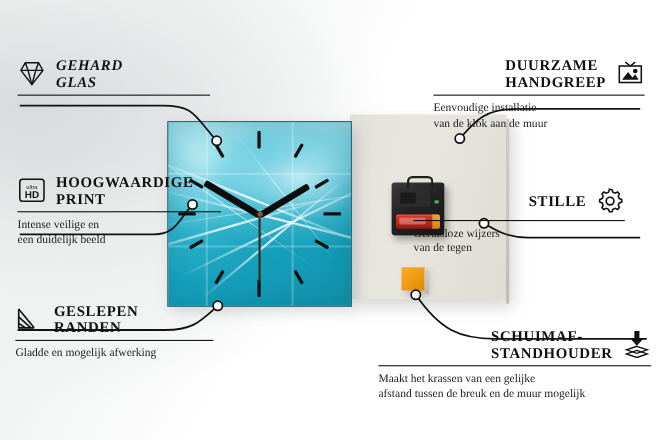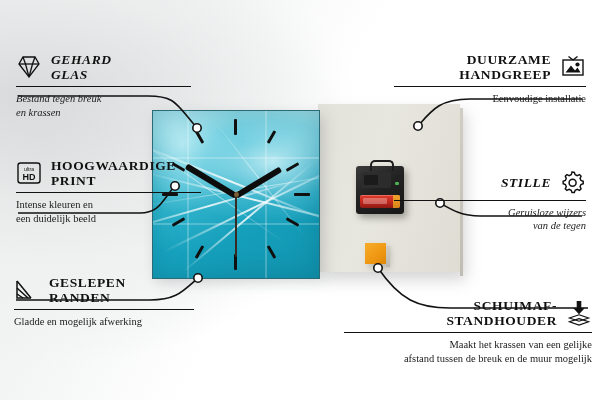--- a/index.html
+++ b/index.html
@@ -89,21 +89,21 @@
   .callout{position:absolute;}
   .co-head{display:flex;align-items:center;gap:9px;}
   .co-title{
     font-size:13.5px;font-weight:bold;letter-spacing:.6px;color:#111;
     line-height:1.12;text-transform:uppercase;
   }
   .co-rule{height:1px;background:#121212;margin:4px 0 5px 0;}
   .co-desc{font-size:10.5px;line-height:1.28;color:#1b1b1b;}
   .left .co-head{flex-direction:row;}
   .right .co-head{flex-direction:row-reverse;}
-  .right .co-title,.right .co-desc{text-align:right;}
+  .right .co-title,.right .co-desc{}
   .icon{flex:0 0 auto;width:26px;height:26px;display:block;}
 
   svg.connector{position:absolute;left:0;top:0;width:600px;height:400px;pointer-events:none;}
 </style>
 </head>
 <body>
 
 <div id="stage">
   <div class="bg-sheen"></div>
 
@@ -187,43 +187,39 @@
             <path d="M7 3 L9.5 10 L13 23"></path>
             <path d="M19 3 L16.5 10 L13 23"></path>
         </svg>
       </span>
       <span class="co-title">
         <span>GEHARD</span><br>
         <span>GLAS</span>
       </span>
     </div>
     <div class="co-rule"></div>
-    <div class="co-desc">
-      <span>Bestand tegen breuk</span><br>
-      <span>en krassen</span>
-    </div>
   </div>
 
   <div class="callout left" style="left:16px;top:158px;width:185px;">
     <div class="co-head">
       <span class="icon">
         <svg viewBox="0 0 26 26" width="26" height="26">
           <rect x="2" y="3" width="22" height="20" rx="2.5" fill="none" stroke="#111" stroke-width="1.4"></rect>
           <text x="13" y="11.4" font-family="Liberation Sans, sans-serif" font-size="5.2" text-anchor="middle" fill="#111">ultra</text>
           <text x="13" y="20" font-family="Liberation Sans, sans-serif" font-size="9" font-weight="bold" text-anchor="middle" fill="#111">HD</text>
         </svg>
       </span>
       <span class="co-title">
         <span>HOOGWAARDIGE</span><br>
         <span>PRINT</span>
       </span>
     </div>
     <div class="co-rule"></div>
     <div class="co-desc">
-      <span>Intense kleuren en</span><br>
+      <span>Intense veilige en</span><br>
       <span>een duidelijk beeld</span>
     </div>
   </div>
 
   <div class="callout left" style="left:14px;top:275px;width:180px;">
     <div class="co-head">
       <span class="icon">
         <svg viewBox="0 0 26 26" width="26" height="26" stroke="#111" stroke-width="1.5" fill="none">
           <path d="M3 4 L17 21"></path>
             <path d="M3 11 L14 21"></path>
@@ -254,24 +250,25 @@
         </svg>
       </span>
       <span class="co-title">
         <span>DUURZAME</span><br>
         <span>HANDGREEP</span>
       </span>
     </div>
     <div class="co-rule"></div>
     <div class="co-desc">
       <span>Eenvoudige installatie</span><br>
-    </div>
-  </div>
-
-  <div class="callout right" style="right:14px;top:170px;width:192px;font-style:italic;">
+      <span>van de klok aan de muur</span>
+    </div>
+  </div>
+
+  <div class="callout right" style="right:32px;top:170px;width:192px;">
     <div class="co-head">
       <span class="icon">
         <svg viewBox="0 0 26 26" width="26" height="26" fill="none" stroke="#111" stroke-width="1.5">
           <path d="M13 2.5 l2.4 .45 .85 2.3 2.2 .95 2.2-1.05 1.7 1.7 -1.05 2.2 .95 2.2 2.3 .85 0 2.4 -2.3 .85 -.95 2.2 1.05 2.2 -1.7 1.7 -2.2-1.05 -2.2 .95 -.85 2.3 -2.4 0 -.85-2.3 -2.2-.95 -2.2 1.05 -1.7-1.7 1.05-2.2 -.95-2.2 -2.3-.85 0-2.4 2.3-.85 .95-2.2 -1.05-2.2 1.7-1.7 2.2 1.05 2.2-.95 .85-2.3 Z" transform="translate(-0.6,-0.4) scale(0.97)"></path>
           <circle cx="12.6" cy="12.8" r="3.5"></circle>
         </svg>
       </span>
       <span class="co-title">
         <span>STILLE</span><br>
       </span>

